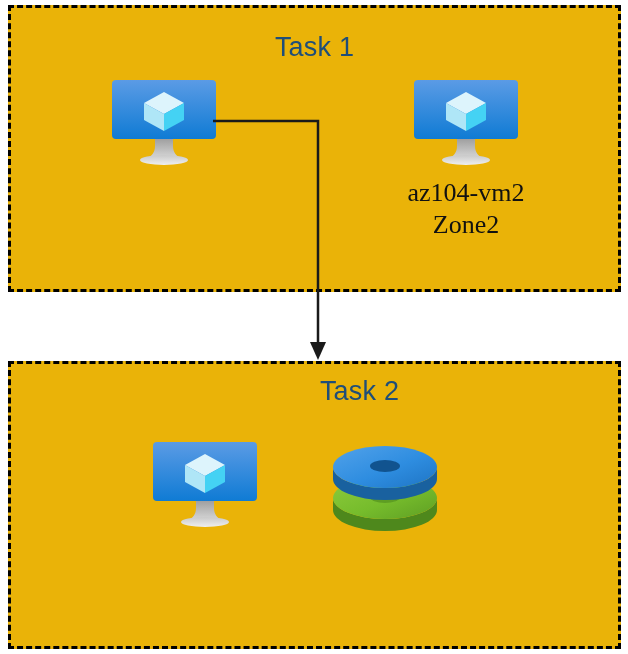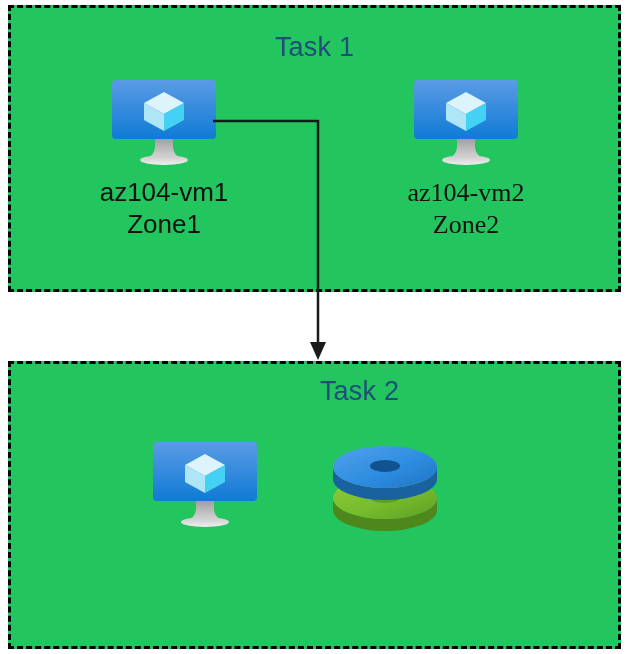--- a/index.html
+++ b/index.html
@@ -18,21 +18,21 @@
   #canvas {
     position: absolute;
     left: 0; top: 0;
     width: 628px;
     height: 654px;
   }
 
   
   .task-box {
     position: absolute;
-    background: #22c55e;
+    background: #eab308;
     border: 3px dashed #000000;
     box-sizing: border-box;
   }
   #task1-box {
     left: 8px;
     top: 5px;
     width: 613px;
     height: 287px;
   }
   #task2-box {
@@ -125,22 +125,20 @@
         <path d="M44 58 h18 v9 c0 6 3 10 9 13 h-36 c6 -3 9 -7 9 -13 z" fill="url(#standGrad1)"></path>
         <ellipse cx="53" cy="81" rx="24" ry="5" fill="url(#baseGrad1)"></ellipse>
         <rect x="1" y="1" width="104" height="59" rx="4" ry="4" fill="url(#monGrad1)"></rect>
         <g>
           <polygon points="53,13 73,24 53,35 33,24" fill="#DDF4FC"></polygon>
           <polygon points="33,24 53,35 53,52 33,41" fill="#AFE6F7"></polygon>
           <polygon points="53,35 73,24 73,41 53,52" fill="#44D2F4"></polygon>
         </g>
       </svg>
     </span>
-    <div class="node-caption">az104-vm1
-Zone1</div>
   </div>
 
   <div class="node" id="vm2-node">
     <span class="vm-icon">
       <svg width="106" height="88" viewBox="0 0 106 88" aria-hidden="true">
         <defs>
           <linearGradient id="monGrad2" x1="0" y1="0" x2="0" y2="1">
             <stop offset="0%" stop-color="#5B9BE5"></stop>
             <stop offset="100%" stop-color="#0F7BD4"></stop>
           </linearGradient>

